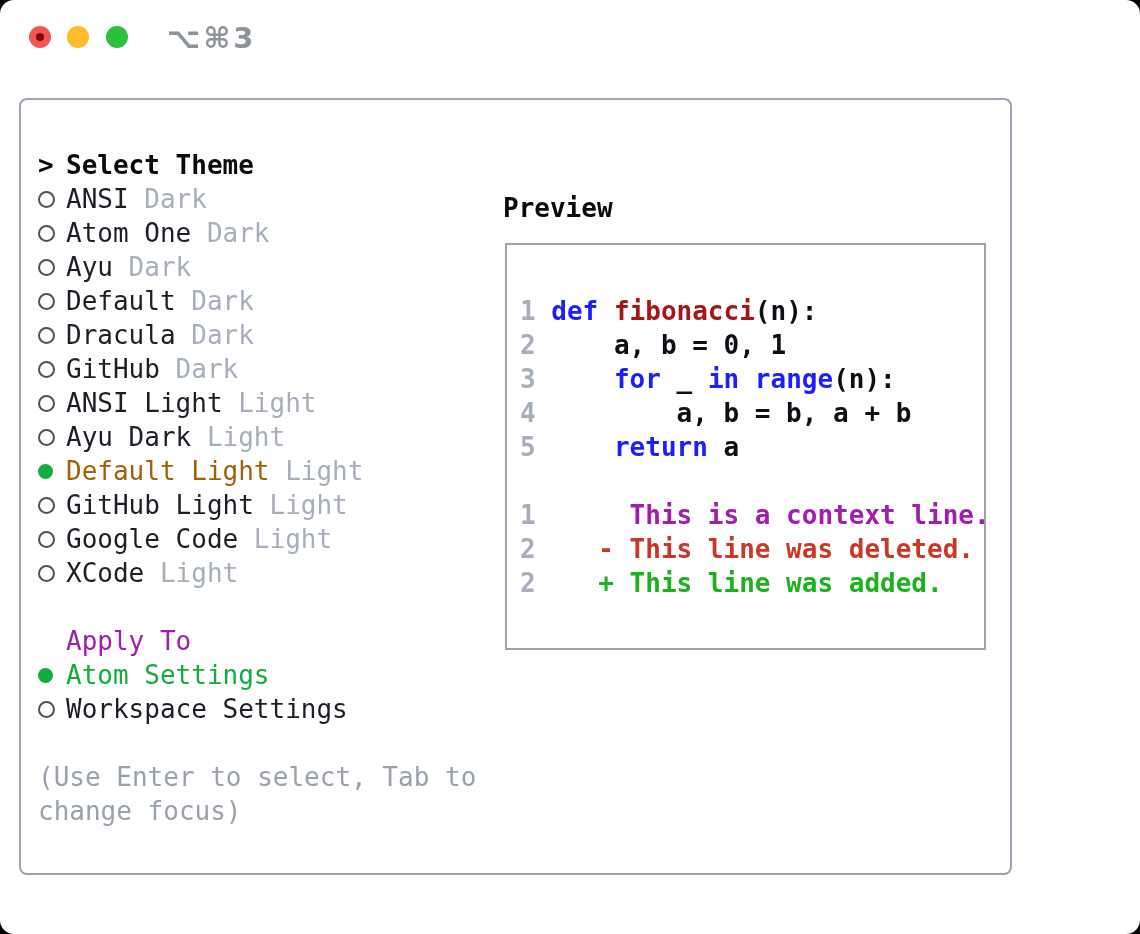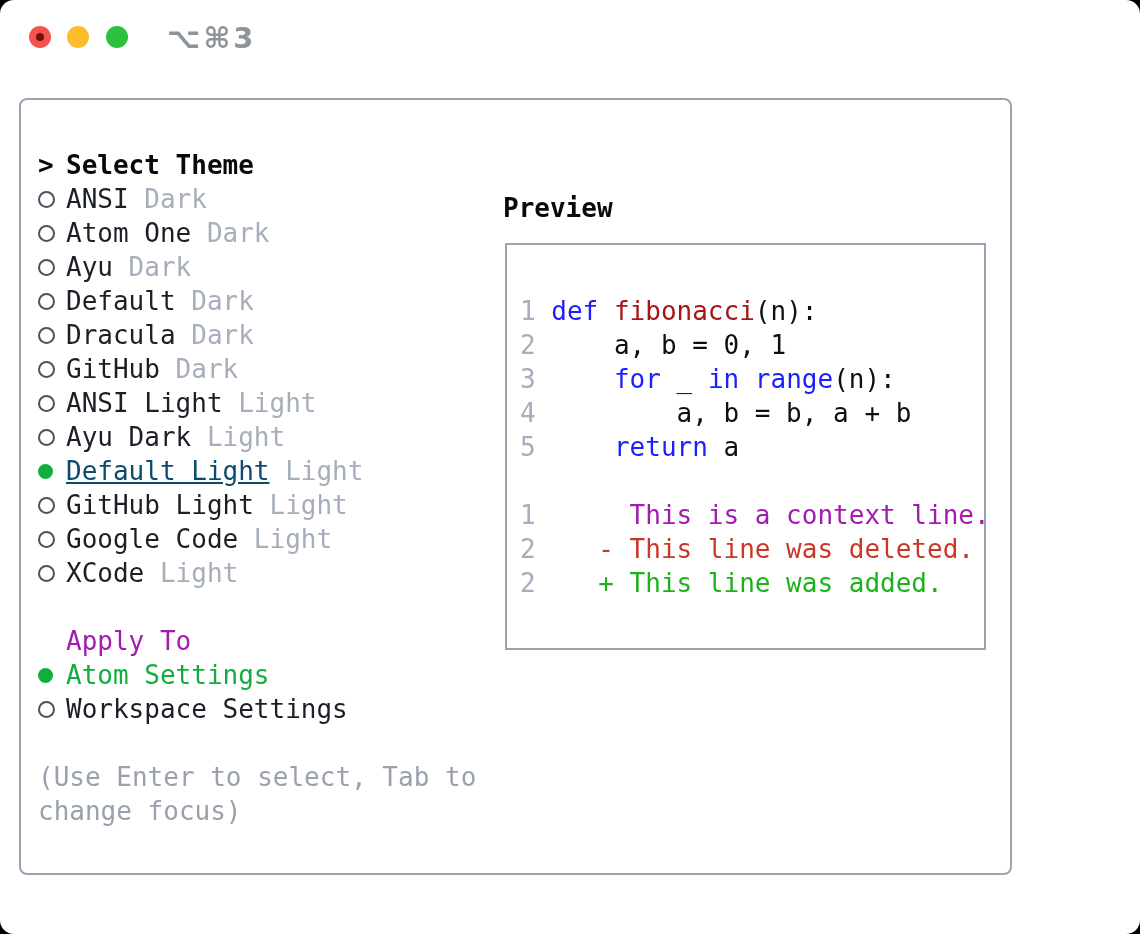--- a/index.html
+++ b/index.html
@@ -22,34 +22,34 @@
     box-sizing:border-box;border:2px solid #9aa3b0;border-radius:8px;background:#fff;}
 
   .row{display:flex;align-items:center;height:34px;font-size:26px;color:#1b1f26;}
   .bullet-slot{width:28px;display:flex;align-items:center;flex:none;}
   .radio{width:13px;height:13px;border:2px solid #4c535c;border-radius:50%;
     box-sizing:content-box;display:inline-block;}
   .radio.sel{width:15px;height:15px;border:none;background:#11ad3e;}
   .focus-caret{font-weight:bold;color:#07090c;}
   .header-text{font-weight:bold;color:#07090c;}
   .item-name{white-space:pre;color:#1b1f26;}
-  .item-name.sel{color:#0c4a6e;text-decoration:underline;}
+  .item-name.sel{color:#a16207;}
   .variant{white-space:pre;color:#a6aebb;}
   .apply-label{color:#a21caf;}
   .opt-label{white-space:pre;}
   .opt-label.sel{color:#11ad3e;}
   .help{color:#99a1ad;}
 
   .left-col{position:absolute;left:17px;top:48px;}
 
   
   .preview-col{position:absolute;left:482px;top:48px;margin-top:43px;}
   .preview-title{font-weight:bold;color:#07090c;font-size:26px;line-height:34px;height:34px;}
   .preview-box{margin-top:18px;margin-left:2px;width:481px;height:407px;
-    box-sizing:border-box;border:2px solid #9aa3b0;padding:49px 0 0 13px;background:#fff;}
+    box-sizing:border-box;border:2px solid #9aa3b0;padding:49px 0 0 13px;background:#fff;font-weight:bold;}
   .pline{height:34px;line-height:34px;white-space:pre;font-size:26px;}
   .num{color:#a6aebb;}
   .kw{color:#1b1eff;}
   .fn{color:#a61616;}
   .pl{color:#0c0f14;}
   .ctx{color:#a21caf;}
   .del{color:#cb3727;}
   .add{color:#1cb21c;}
 </style>
 </head>

